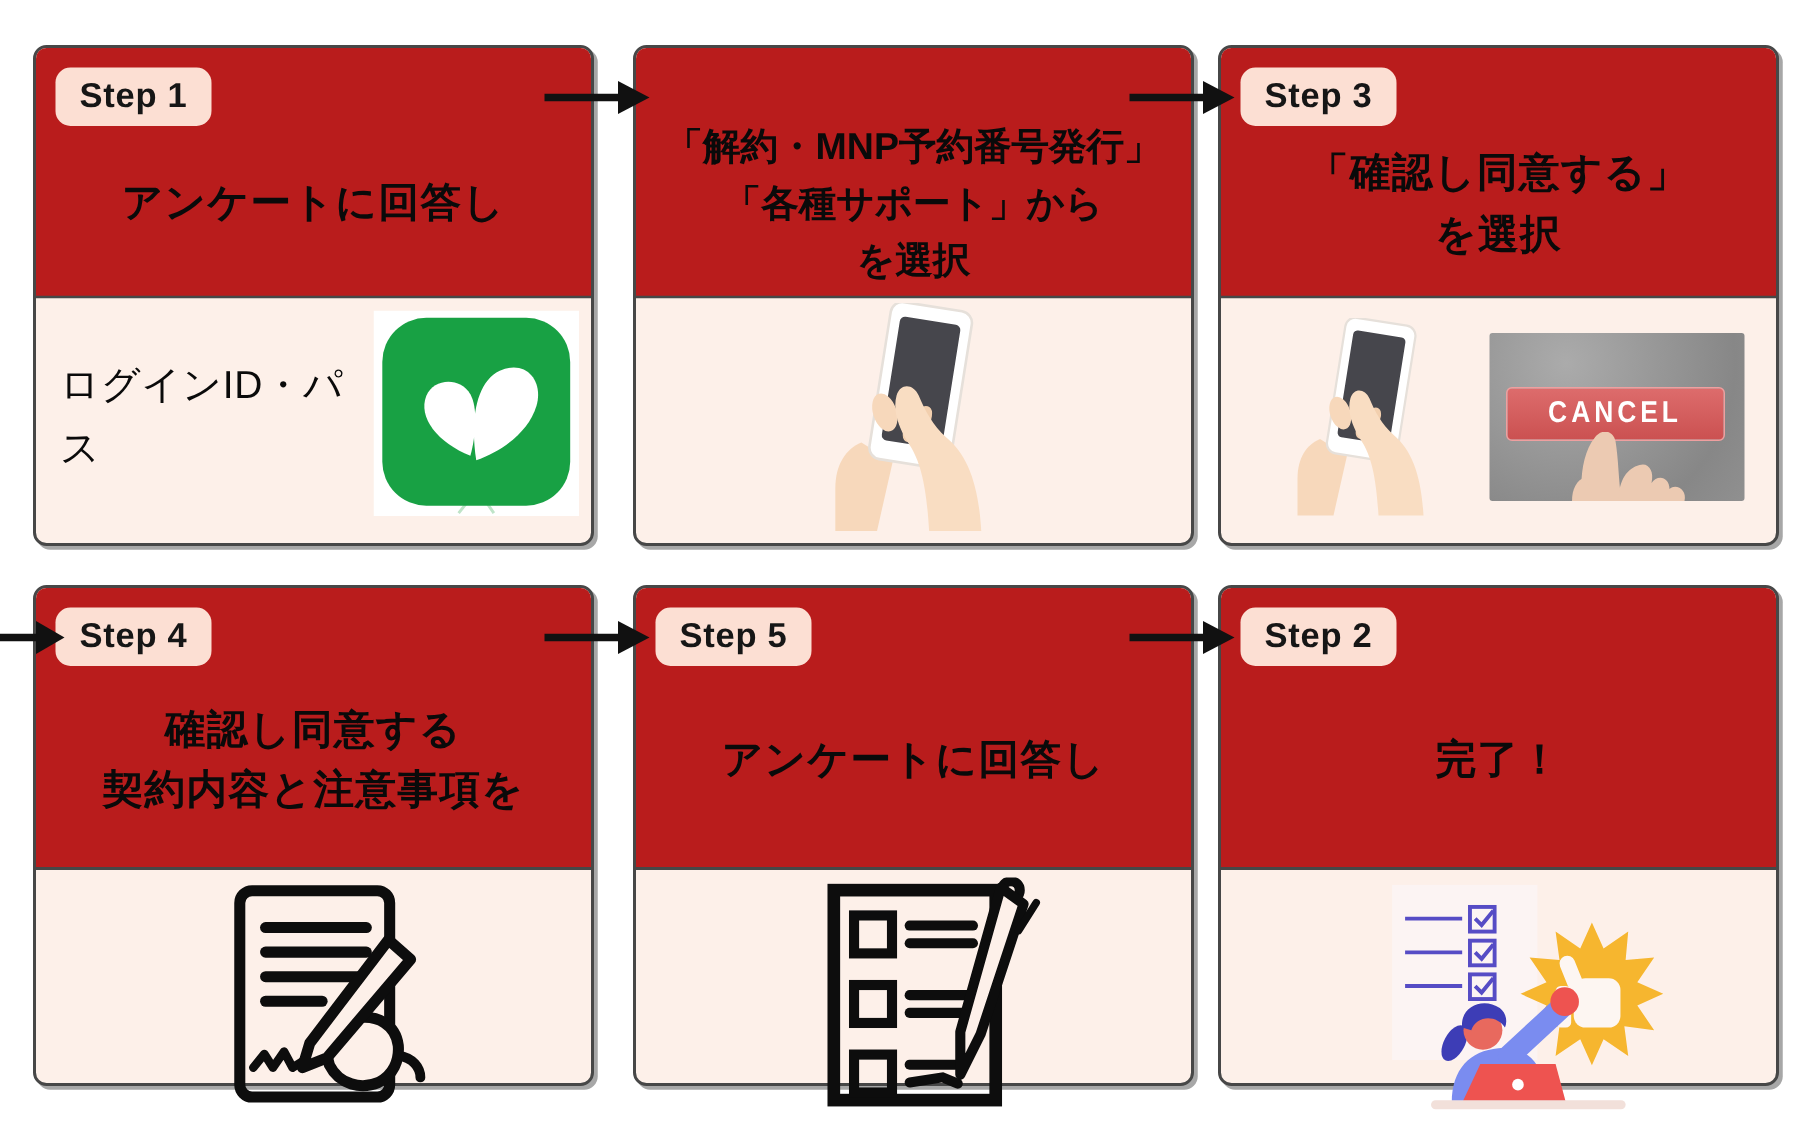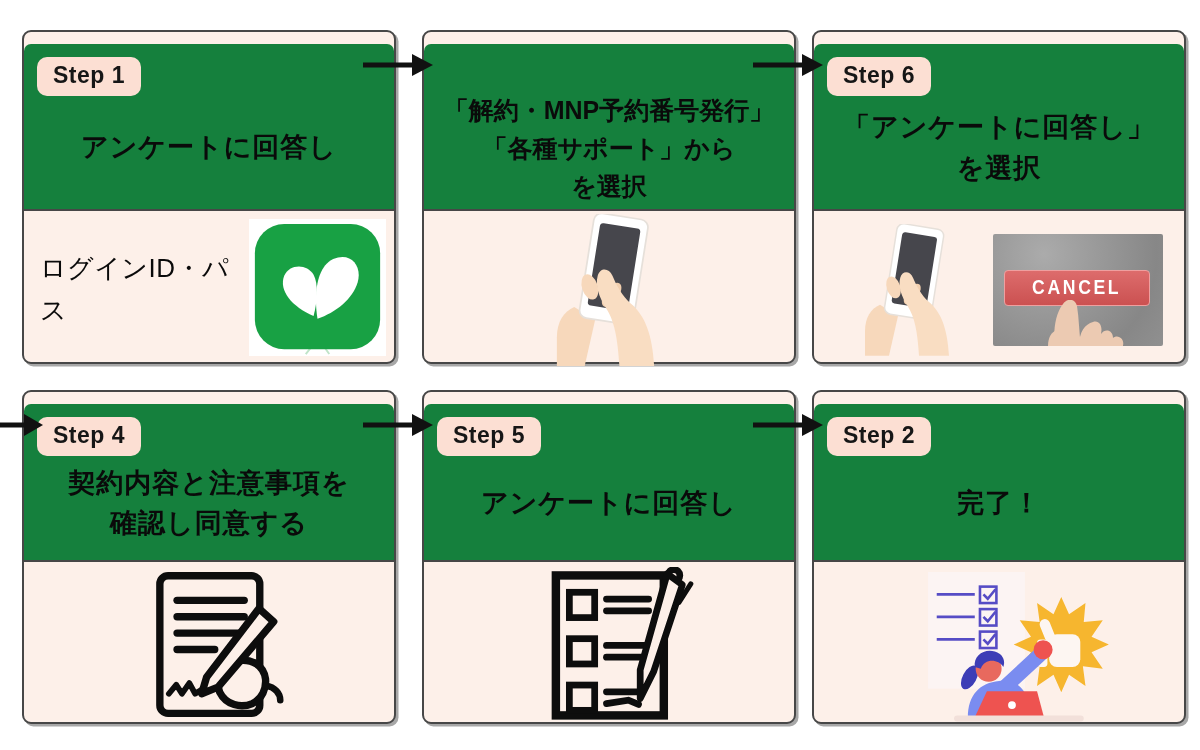--- a/index.html
+++ b/index.html
@@ -5,25 +5,25 @@
   html,body{margin:0;padding:0;background:#ffffff;}
   #canvas{position:relative;width:1200px;height:750px;background:#ffffff;
     font-family:"Liberation Sans","DejaVu Sans",sans-serif;overflow:hidden;}
 
   .card{position:absolute;width:370px;height:330px;background:#fdf0e9;
     border:2px solid #474747;border-radius:9px;
     box-shadow:2.5px 2.5px 0 rgba(95,95,95,.55);}
   .c1{left:22px;top:30px}.c2{left:422px;top:30px}.c3{left:812px;top:30px}
   .c4{left:22px;top:390px}.c5{left:422px;top:390px}.c6{left:812px;top:390px}
 
-  .card-header{position:relative;box-sizing:border-box;background:#15803d;
+  .card-header{position:relative;box-sizing:border-box;background:#b91c1c;
     border-bottom:2px solid #474747;border-radius:7px 7px 0 0;
-    display:flex;align-items:center;justify-content:center;padding-top:42px;margin-top:12px;}
+    display:flex;align-items:center;justify-content:center;padding-top:42px;}
   .row1 .card-header{height:167px}
-  .row2 .card-header{height:158px}
+  .row2 .card-header{height:188px}
 
   .card-body{box-sizing:border-box;display:flex;align-items:center;
     justify-content:center;border-radius:0 0 7px 7px;overflow:hidden;}
   .row1 .card-body{height:157px}
   .row2 .card-body{height:166px}
 
   .step-badge{position:absolute;top:13px;left:13px;background:#fcdfd3;color:#161616;
     font-weight:700;font-size:23px;padding:5px 16px 7px;border-radius:10px;letter-spacing:.5px;}
 
   .step-title{font-weight:800;color:#0a0a0a;text-align:center;font-size:27px;
@@ -93,23 +93,23 @@
         </g>
         <ellipse cx="78" cy="84" rx="9" ry="15" transform="rotate(-18 78 84)" fill="#f7d8bb"></ellipse>
         <ellipse cx="103" cy="93" rx="8" ry="16" transform="rotate(35 103 93)" fill="#f2cfae"></ellipse>
         <path d="M112 175 C110 142 106 123 97 109 C88 95 84 82 87 71 C90 61 100 62 104 71 C109 83 115 94 125 103 C142 117 150 140 152 175 Z" fill="#f9ddc2"></path>
       </svg>
     </div>
   </div>
 
   <div class="card row1 c3">
     <div class="card-header">
-      <div class="step-badge">Step 6</div>
-      <div class="step-title">
-        <span class="tl">「アンケートに回答し」</span>
+      <div class="step-badge">Step 3</div>
+      <div class="step-title">
+        <span class="tl">「確認し同意する」</span>
         <span class="tl">を選択</span>
       </div>
     </div>
     <div class="card-body">
       <svg width="150" height="132" viewBox="0 0 200 175">
         <path d="M40 175 L40 142 C40 124 48 112 60 107 L84 122 L72 175 Z" fill="#f7d8bb"></path>
         <g transform="rotate(9 105 63)">
           <rect x="74" y="2" width="63" height="122" rx="9" fill="#ffffff" stroke="#e6e0da" stroke-width="2"></rect>
           <rect x="82" y="13" width="47" height="96" rx="4" fill="#46464c"></rect>
         </g>
@@ -129,22 +129,22 @@
           </g>
         </svg>
       </div>
     </div>
   </div>
 
   <div class="card row2 c4">
     <div class="card-header">
       <div class="step-badge">Step 4</div>
       <div class="step-title">
+        <span class="tl">確認し同意する</span>
         <span class="tl">契約内容と注意事項を</span>
-        <span class="tl">確認し同意する</span>
       </div>
     </div>
     <div class="card-body">
       <svg width="172" height="152" viewBox="0 0 210 185">
         <g fill="none" stroke="#0d0d0d" stroke-width="9" stroke-linecap="round" stroke-linejoin="round">
           <rect x="45" y="8" width="122" height="168" rx="10"></rect>
           <line x1="66" y1="38" x2="148" y2="38"></line>
           <line x1="66" y1="58" x2="148" y2="58"></line>
           <line x1="66" y1="78" x2="148" y2="78"></line>
           <line x1="66" y1="98" x2="112" y2="98"></line>

